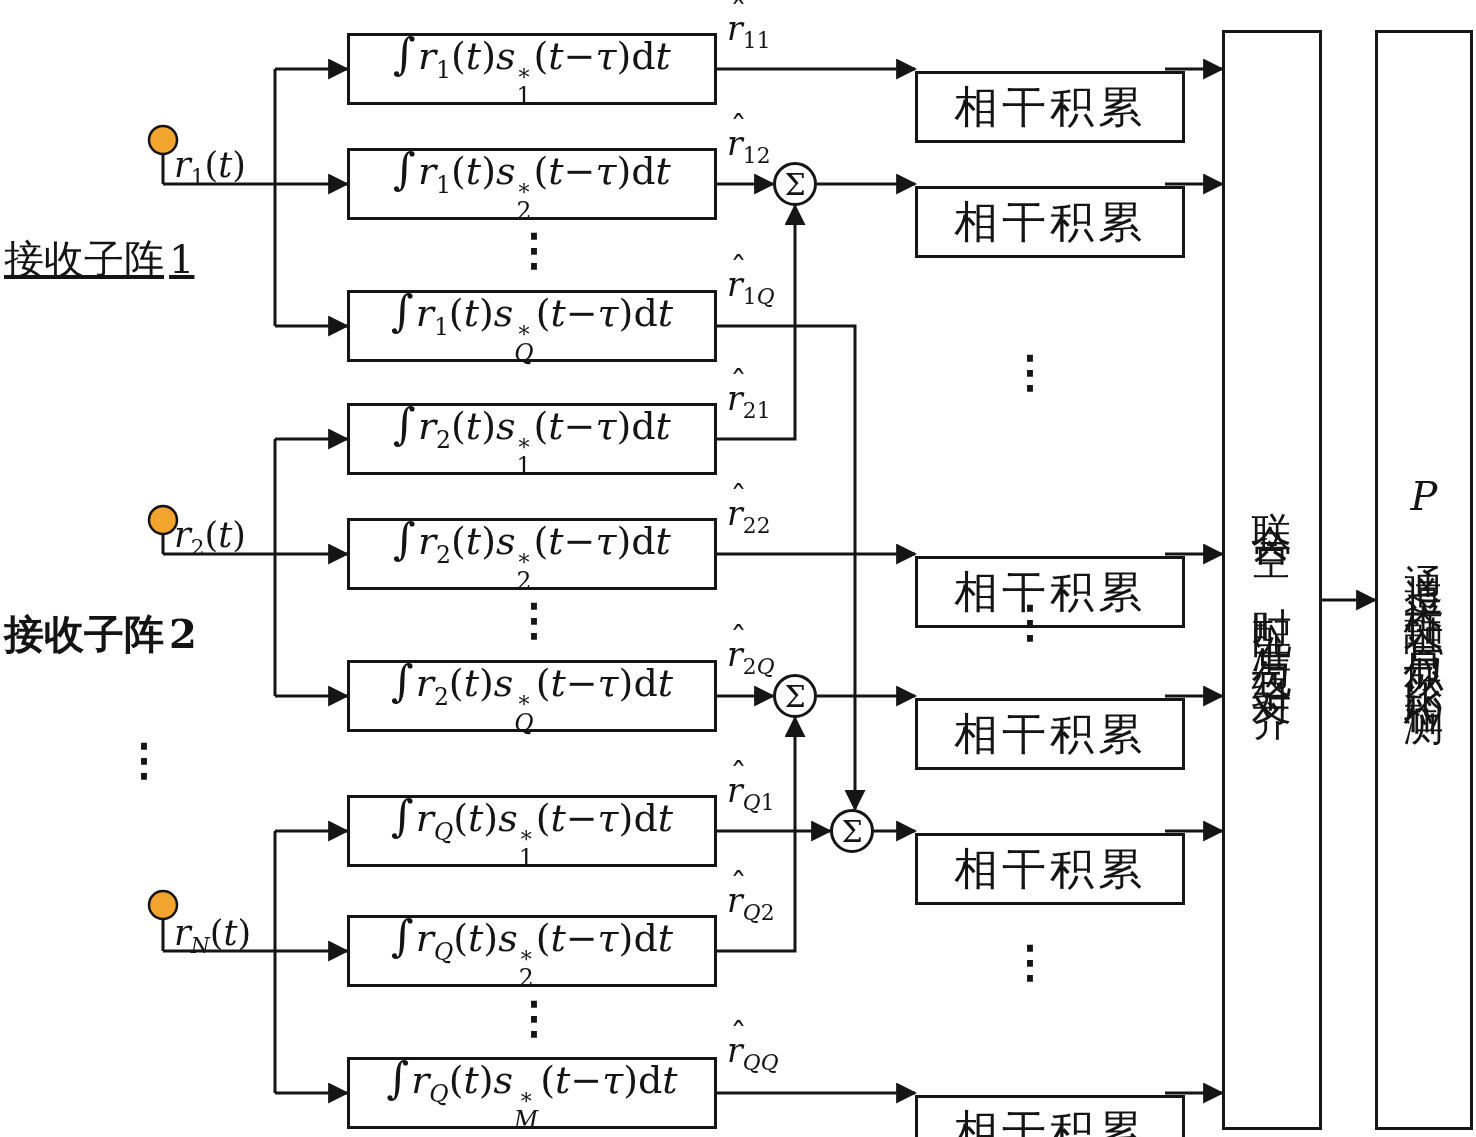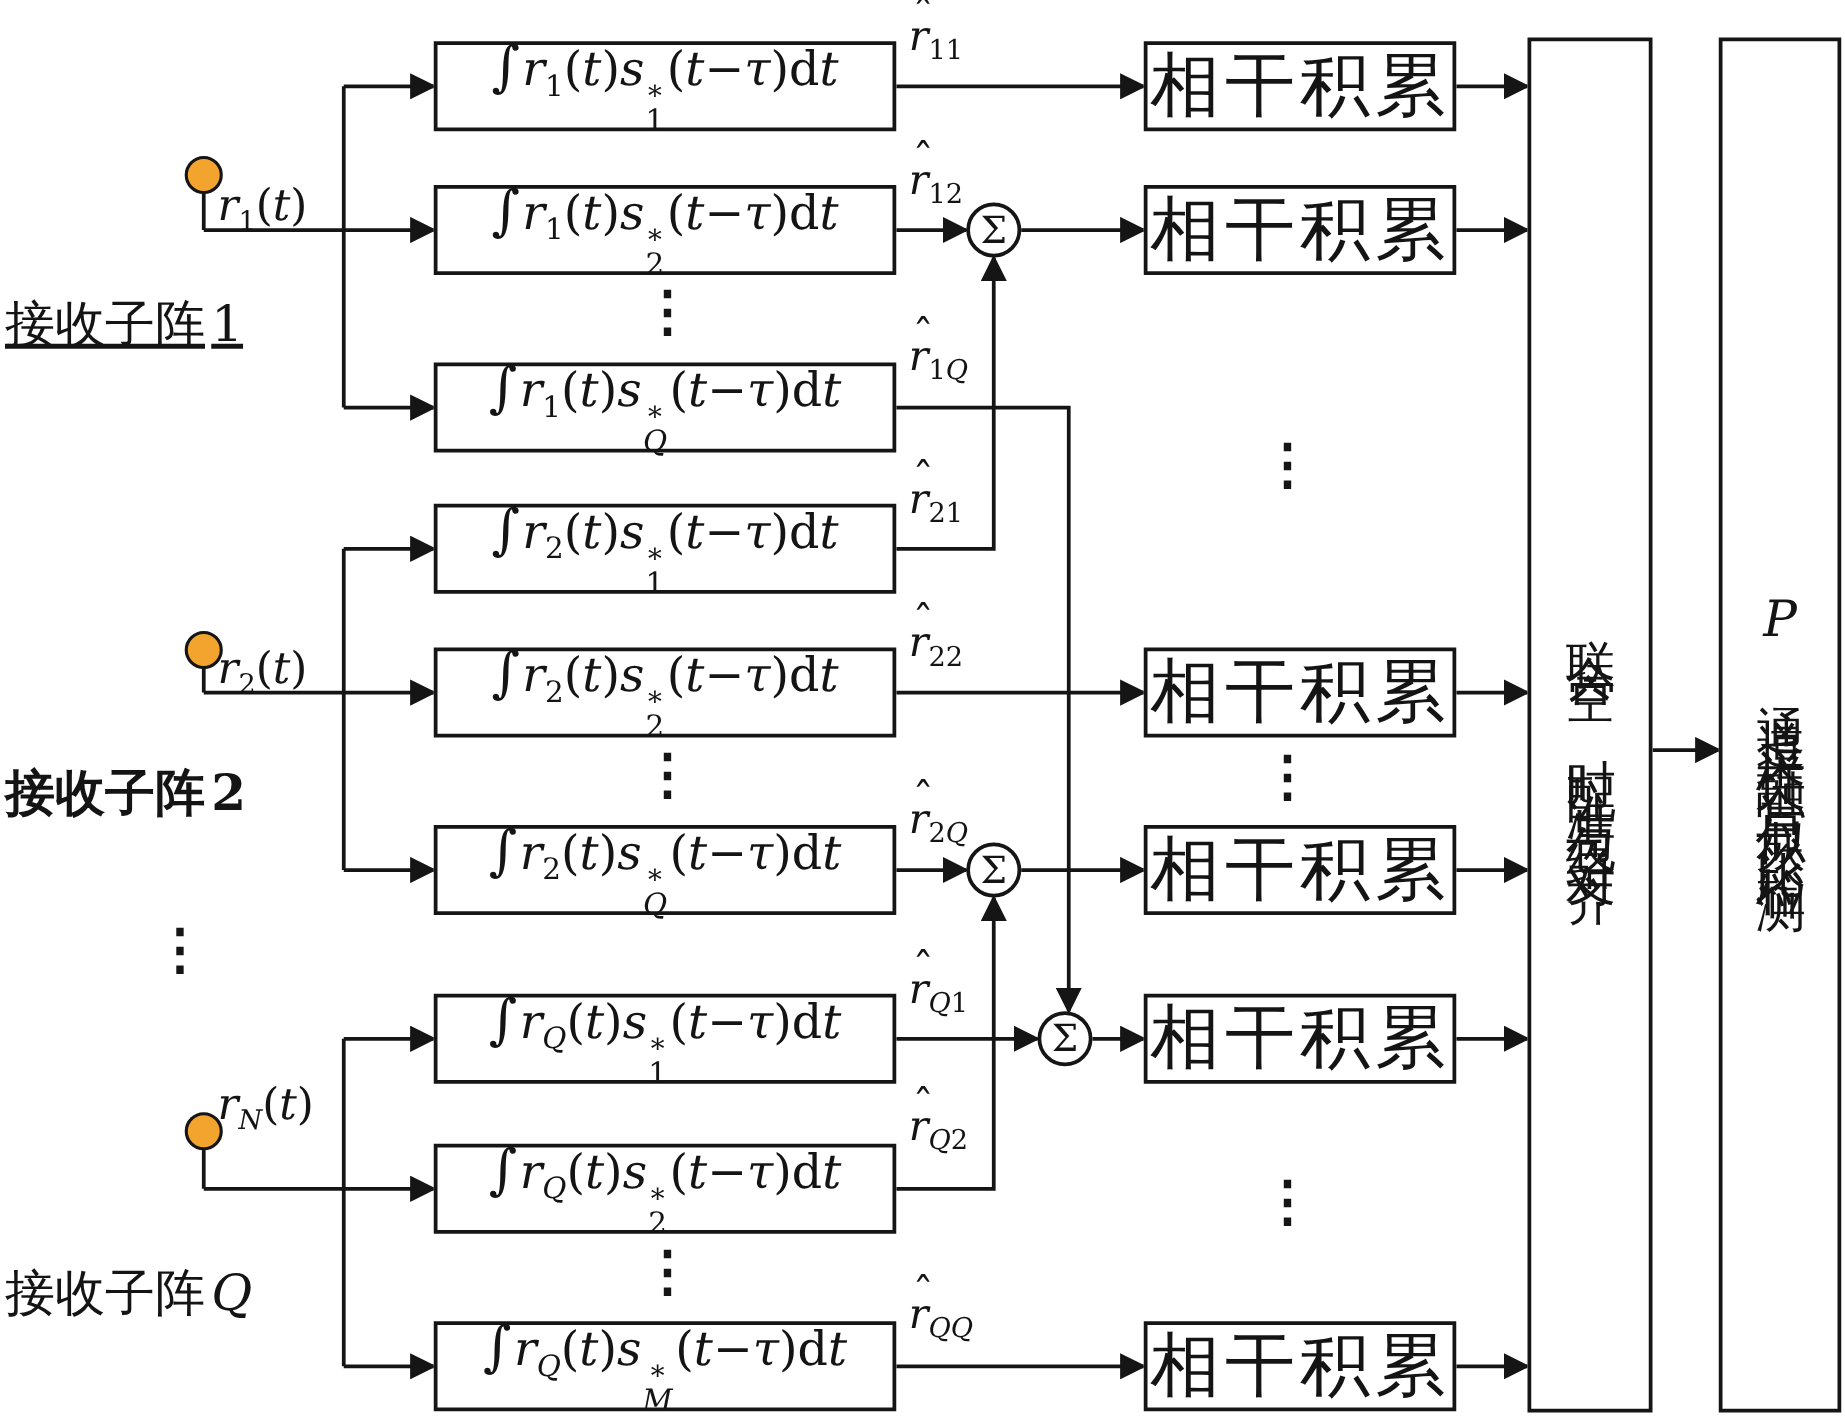--- a/index.html
+++ b/index.html
@@ -10,21 +10,21 @@
   }
   #wires { position:absolute; left:0; top:0; width:1476px; height:1137px; z-index:0; }
   #wires line, #wires polyline { stroke:#151515; stroke-width:3; fill:none; }
   #wires circle.ant { stroke:#151515; stroke-width:2.5; }
 
   .box {
     position:absolute; background:#ffffff; border:3px solid #151515;
     display:flex; align-items:center; justify-content:center; z-index:2;
   }
   .mfbox { left:347px; width:370px; height:72px; }
-  .cabox { left:915px; width:250px; height:72px; font-size:56px; letter-spacing:4px; white-space:nowrap; }
+  .cabox { left:915px; width:270px; height:72px; font-size:44px; letter-spacing:4px; white-space:nowrap;margin-top:38px; }
 
   .formula {
     font-family:"DejaVu Serif","Liberation Serif",serif; font-size:38px;
     font-style:normal; white-space:nowrap; line-height:1;
   }
   .formula i { font-style:italic; }
   .int { font-size:1.15em; margin-right:2px; }
   sub.fsub { font-size:0.62em; font-style:normal; }
   .it { font-style:italic !important; }
   .ss { display:inline-flex; flex-direction:column; align-items:center; line-height:0.85;
@@ -143,25 +143,24 @@
       <line x1="1165" y1="696" x2="1222" y2="696" marker-end="url(#arw)"></line>
       <line x1="1165" y1="831" x2="1222" y2="831" marker-end="url(#arw)"></line>
       <line x1="1165" y1="1093" x2="1222" y2="1093" marker-end="url(#arw)"></line>
     </g>
 
     <line x1="1322" y1="600" x2="1375" y2="600" marker-end="url(#arw)"></line>
   </svg>
 
   <div class="sublabel" style="left:4px; top:232px;text-decoration:underline;"><span>接收子阵</span><span class="subidx">1</span></div>
   <div class="sublabel" style="left:4px; top:607px;font-weight:bold;"><span>接收子阵</span><span class="subidx">2</span></div>
-  <div class="sublabel" style="left:4px; top:1007px;"><span>接收子阵</span><span class="subidx it">Q</span></div>
 
   <div class="sig" style="left:174px; top:144px;"><i>r</i><sub>1</sub><span>(</span><i>t</i><span>)</span></div>
   <div class="sig" style="left:174px; top:514px;"><i>r</i><sub>2</sub><span>(</span><i>t</i><span>)</span></div>
-  <div class="sig" style="left:174px; top:863px;"><i>r</i><sub class="it">N</sub><span>(</span><i>t</i><span>)</span></div>
+  <div class="sig" style="left:174px; top:912px;"><i>r</i><sub class="it">N</sub><span>(</span><i>t</i><span>)</span></div>
 
   <div class="box mfbox" style="top:33px;">
     <span class="formula"><span class="int">∫</span><i>r</i><sub class="fsub">1</sub><span>(</span><i>t</i><span>)</span><i>s</i><span class="ss">
           <span class="up">*</span>
           <span class="dn">1</span>
         </span><span>(</span><i>t</i><span>−</span><i>τ</i><span>)</span><span>d</span><i>t</i></span>
   </div>
 
   <div class="box mfbox" style="top:148px;">
     <span class="formula"><span class="int">∫</span><i>r</i><sub class="fsub">1</sub><span>(</span><i>t</i><span>)</span><i>s</i><span class="ss">

